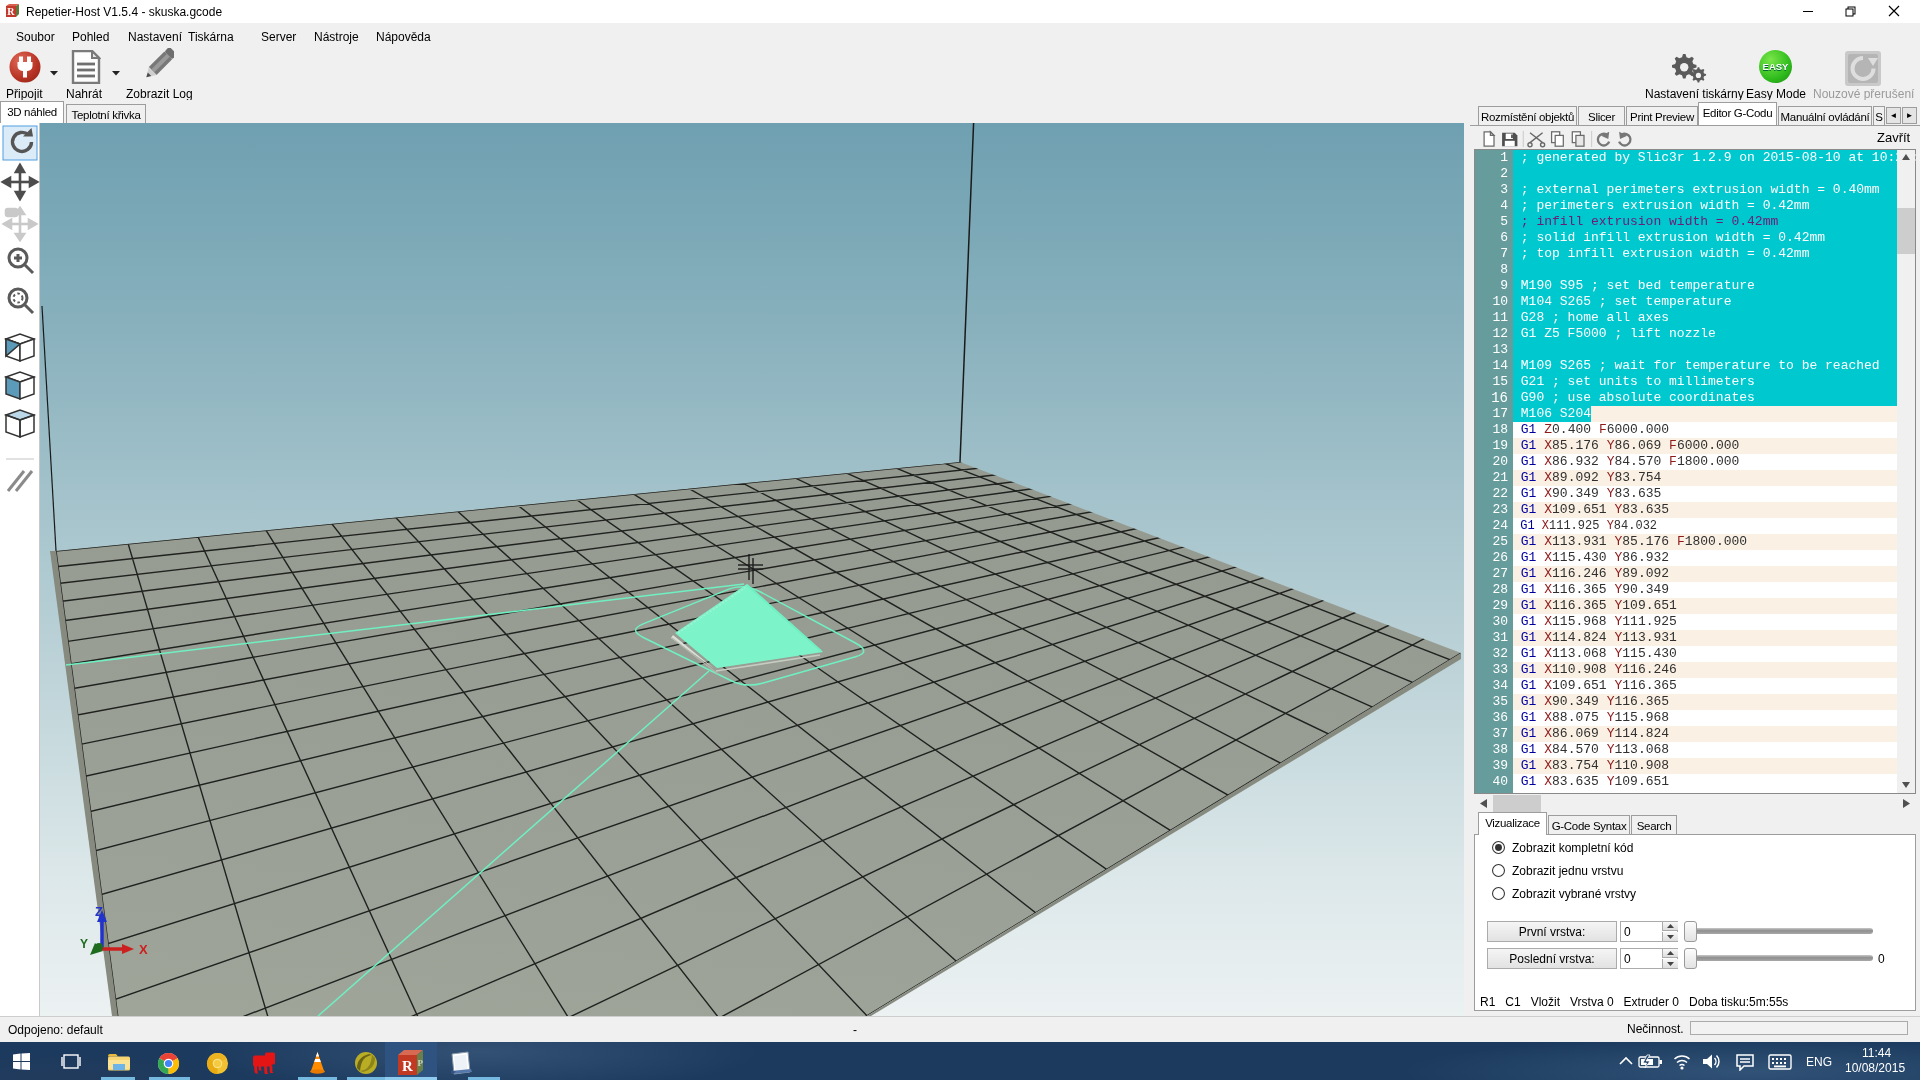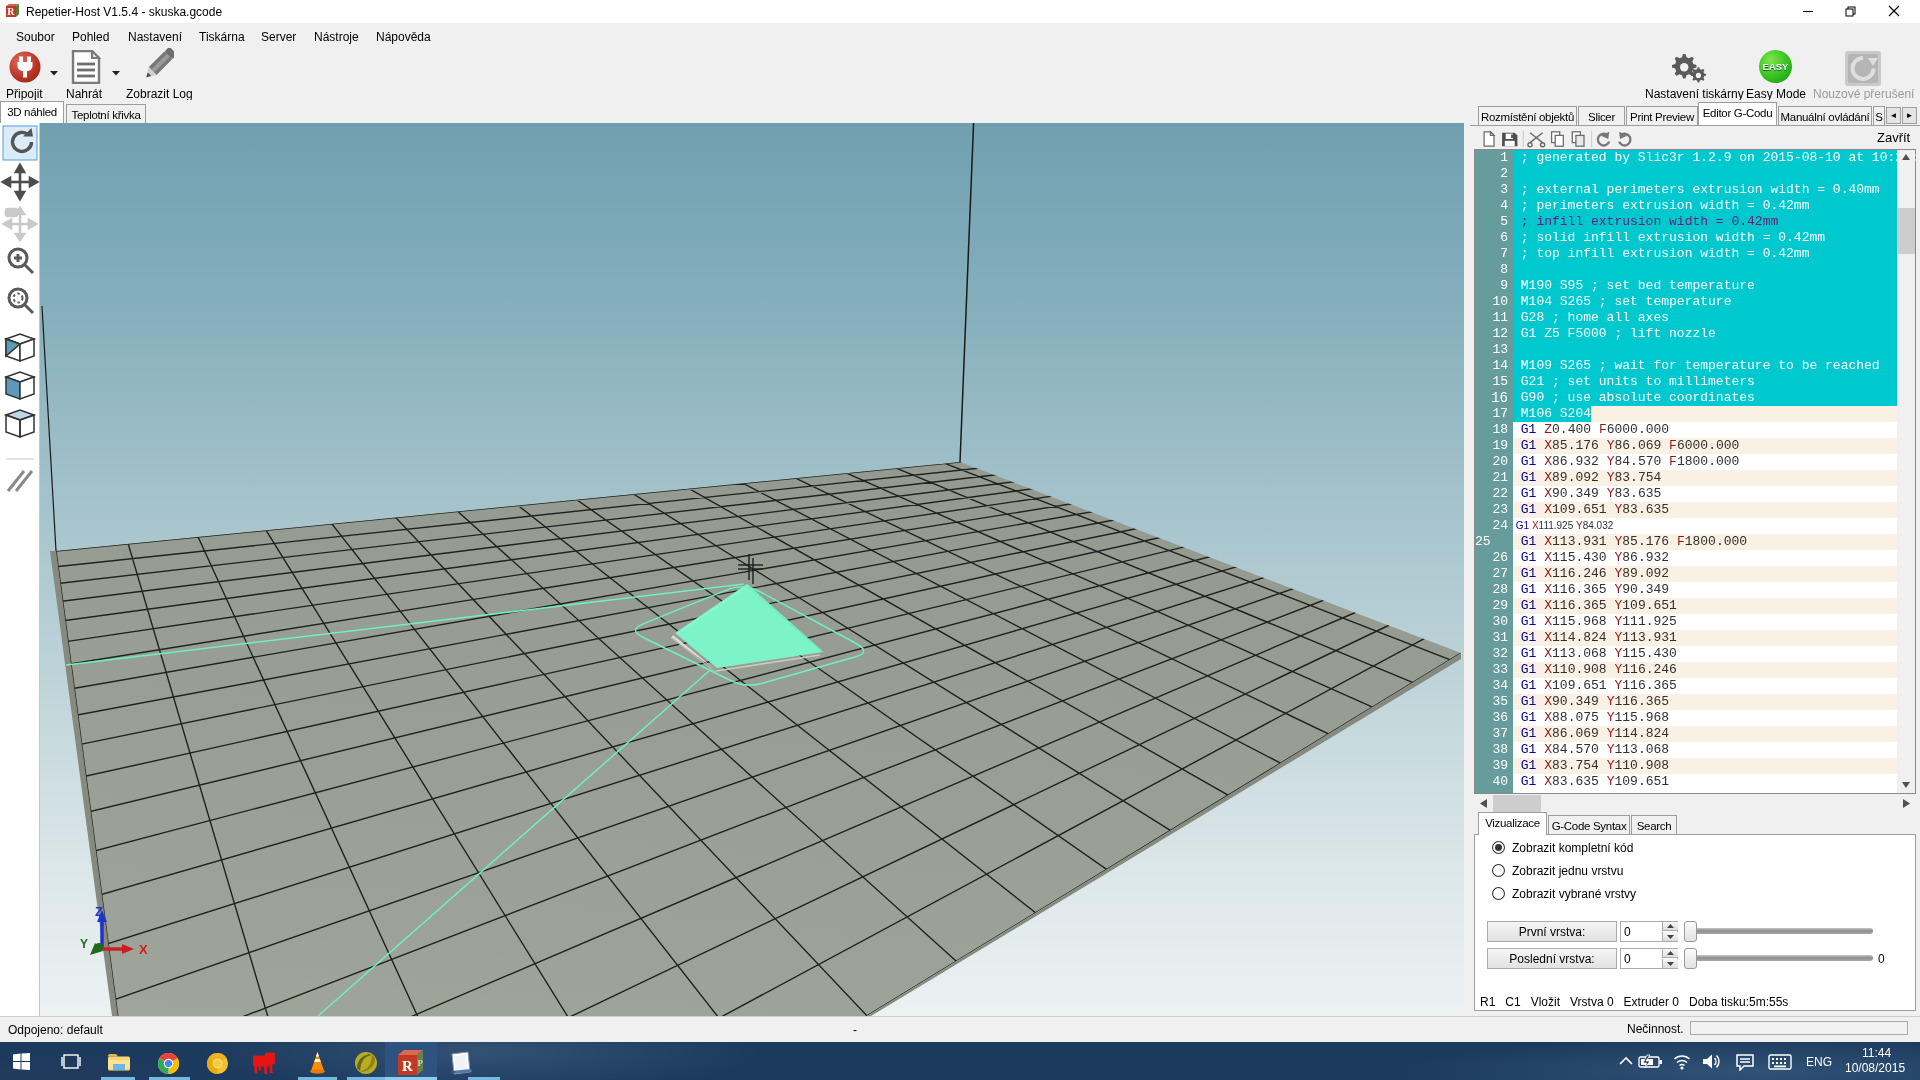--- a/index.html
+++ b/index.html
@@ -22,21 +22,21 @@
   <line x1="6" y1="11.5" x2="16" y2="11.5" stroke="#000" stroke-width="1"></line>
   <rect x="51" y="7" width="7" height="7" fill="none" stroke="#000"></rect>
   <rect x="49" y="9" width="7" height="7" fill="#fff" stroke="#000"></rect>
   <path d="M92 6 L102 16 M102 6 L92 16" stroke="#000" stroke-width="1.2" fill="none"></path>
  </svg>
 </div>
 <div class="abs" style="left:0;top:23px;width:1920px;height:24px;background:#f0f0f0">
     <div class="abs" style="left:16px;top:7px">Soubor</div>
     <div class="abs" style="left:72px;top:7px">Pohled</div>
     <div class="abs" style="left:128px;top:7px">Nastavení</div>
-    <div class="abs" style="left:199px;top:7px">Tiskárna</div>
+    <div class="abs" style="left:188px;top:7px">Tiskárna</div>
     <div class="abs" style="left:261px;top:7px">Server</div>
     <div class="abs" style="left:314px;top:7px">Nástroje</div>
     <div class="abs" style="left:376px;top:7px">Nápověda</div>
   </div>
 
 <div class="abs" style="left:0;top:47px;width:1920px;height:53px;background:#f0f0f0">
  <svg class="abs" style="left:9px;top:4px" width="32" height="32" viewBox="0 0 32 32">
   <defs>
         <radialGradient id="rg" cx="0.35" cy="0.3" r="0.9">
    <stop offset="0" stop-color="#e06a5a"></stop>
@@ -314,22 +314,22 @@
 <div class="abs" style="left:1513px;top:438px;width:384px;height:16px;line-height:16px;background:#faf1e4;font-family:'Liberation Mono',monospace;font-size:13px;white-space:pre">&nbsp;<span style="color:#0000a0">G1</span>&nbsp;<span style="color:#8f1a1a">X</span><span style="color:#303030">85.176</span>&nbsp;<span style="color:#8f1a1a">Y</span><span style="color:#303030">86.069</span>&nbsp;<span style="color:#8f1a1a">F</span><span style="color:#303030">6000.000</span></div>
 <div class="abs" style="left:1475px;top:454px;width:33px;height:16px;line-height:16px;text-align:right;color:#fff;font-family:'Liberation Mono',monospace;font-size:13px">20</div>
 <div class="abs" style="left:1513px;top:454px;width:384px;height:16px;line-height:16px;background:#ffffff;font-family:'Liberation Mono',monospace;font-size:13px;white-space:pre">&nbsp;<span style="color:#0000a0">G1</span>&nbsp;<span style="color:#8f1a1a">X</span><span style="color:#303030">86.932</span>&nbsp;<span style="color:#8f1a1a">Y</span><span style="color:#303030">84.570</span>&nbsp;<span style="color:#8f1a1a">F</span><span style="color:#303030">1800.000</span></div>
 <div class="abs" style="left:1475px;top:470px;width:33px;height:16px;line-height:16px;text-align:right;color:#fff;font-family:'Liberation Mono',monospace;font-size:13px">21</div>
 <div class="abs" style="left:1513px;top:470px;width:384px;height:16px;line-height:16px;background:#faf1e4;font-family:'Liberation Mono',monospace;font-size:13px;white-space:pre">&nbsp;<span style="color:#0000a0">G1</span>&nbsp;<span style="color:#8f1a1a">X</span><span style="color:#303030">89.092</span>&nbsp;<span style="color:#8f1a1a">Y</span><span style="color:#303030">83.754</span></div>
 <div class="abs" style="left:1475px;top:486px;width:33px;height:16px;line-height:16px;text-align:right;color:#fff;font-family:'Liberation Mono',monospace;font-size:13px">22</div>
 <div class="abs" style="left:1513px;top:486px;width:384px;height:16px;line-height:16px;background:#ffffff;font-family:'Liberation Mono',monospace;font-size:13px;white-space:pre">&nbsp;<span style="color:#0000a0">G1</span>&nbsp;<span style="color:#8f1a1a">X</span><span style="color:#303030">90.349</span>&nbsp;<span style="color:#8f1a1a">Y</span><span style="color:#303030">83.635</span></div>
 <div class="abs" style="left:1475px;top:502px;width:33px;height:16px;line-height:16px;text-align:right;color:#fff;font-family:'Liberation Mono',monospace;font-size:13px">23</div>
 <div class="abs" style="left:1513px;top:502px;width:384px;height:16px;line-height:16px;background:#faf1e4;font-family:'Liberation Mono',monospace;font-size:13px;white-space:pre">&nbsp;<span style="color:#0000a0">G1</span>&nbsp;<span style="color:#8f1a1a">X</span><span style="color:#303030">109.651</span>&nbsp;<span style="color:#8f1a1a">Y</span><span style="color:#303030">83.635</span></div>
 <div class="abs" style="left:1475px;top:518px;width:33px;height:16px;line-height:16px;text-align:right;color:#fff;font-family:'Liberation Mono',monospace;font-size:13px">24</div>
-<div class="abs" style="left:1513px;top:518px;width:384px;height:16px;line-height:16px;background:#ffffff;font-family:Liberation Sans, sans-serif;font-size:10px;white-space:pre">&nbsp;<span style="color:#0000a0">G1</span>&nbsp;<span style="color:#8f1a1a">X</span><span style="color:#303030">111.925</span>&nbsp;<span style="color:#8f1a1a">Y</span><span style="color:#303030">84.032</span></div>
-<div class="abs" style="left:1475px;top:534px;width:33px;height:16px;line-height:16px;color:#fff;font-family:'Liberation Mono',monospace;font-size:13px">25</div>
+<div class="abs" style="left:1513px;top:518px;width:384px;height:16px;line-height:16px;background:#ffffff;font-family:Liberation Mono, monospace;font-size:12px;white-space:pre">&nbsp;<span style="color:#0000a0">G1</span>&nbsp;<span style="color:#8f1a1a">X</span><span style="color:#303030">111.925</span>&nbsp;<span style="color:#8f1a1a">Y</span><span style="color:#303030">84.032</span></div>
+<div class="abs" style="left:1475px;top:534px;width:33px;height:16px;line-height:16px;text-align:right;color:#fff;font-family:'Liberation Mono',monospace;font-size:13px">25</div>
 <div class="abs" style="left:1513px;top:534px;width:384px;height:16px;line-height:16px;background:#faf1e4;font-family:'Liberation Mono',monospace;font-size:13px;white-space:pre">&nbsp;<span style="color:#0000a0">G1</span>&nbsp;<span style="color:#8f1a1a">X</span><span style="color:#303030">113.931</span>&nbsp;<span style="color:#8f1a1a">Y</span><span style="color:#303030">85.176</span>&nbsp;<span style="color:#8f1a1a">F</span><span style="color:#303030">1800.000</span></div>
 <div class="abs" style="left:1475px;top:550px;width:33px;height:16px;line-height:16px;text-align:right;color:#fff;font-family:'Liberation Mono',monospace;font-size:13px">26</div>
 <div class="abs" style="left:1513px;top:550px;width:384px;height:16px;line-height:16px;background:#ffffff;font-family:'Liberation Mono',monospace;font-size:13px;white-space:pre">&nbsp;<span style="color:#0000a0">G1</span>&nbsp;<span style="color:#8f1a1a">X</span><span style="color:#303030">115.430</span>&nbsp;<span style="color:#8f1a1a">Y</span><span style="color:#303030">86.932</span></div>
 <div class="abs" style="left:1475px;top:566px;width:33px;height:16px;line-height:16px;text-align:right;color:#fff;font-family:'Liberation Mono',monospace;font-size:13px">27</div>
 <div class="abs" style="left:1513px;top:566px;width:384px;height:16px;line-height:16px;background:#faf1e4;font-family:'Liberation Mono',monospace;font-size:13px;white-space:pre">&nbsp;<span style="color:#0000a0">G1</span>&nbsp;<span style="color:#8f1a1a">X</span><span style="color:#303030">116.246</span>&nbsp;<span style="color:#8f1a1a">Y</span><span style="color:#303030">89.092</span></div>
 <div class="abs" style="left:1475px;top:582px;width:33px;height:16px;line-height:16px;text-align:right;color:#fff;font-family:'Liberation Mono',monospace;font-size:13px">28</div>
 <div class="abs" style="left:1513px;top:582px;width:384px;height:16px;line-height:16px;background:#ffffff;font-family:'Liberation Mono',monospace;font-size:13px;white-space:pre">&nbsp;<span style="color:#0000a0">G1</span>&nbsp;<span style="color:#8f1a1a">X</span><span style="color:#303030">116.365</span>&nbsp;<span style="color:#8f1a1a">Y</span><span style="color:#303030">90.349</span></div>
 <div class="abs" style="left:1475px;top:598px;width:33px;height:16px;line-height:16px;text-align:right;color:#fff;font-family:'Liberation Mono',monospace;font-size:13px">29</div>
 <div class="abs" style="left:1513px;top:598px;width:384px;height:16px;line-height:16px;background:#faf1e4;font-family:'Liberation Mono',monospace;font-size:13px;white-space:pre">&nbsp;<span style="color:#0000a0">G1</span>&nbsp;<span style="color:#8f1a1a">X</span><span style="color:#303030">116.365</span>&nbsp;<span style="color:#8f1a1a">Y</span><span style="color:#303030">109.651</span></div>
 <div class="abs" style="left:1475px;top:614px;width:33px;height:16px;line-height:16px;text-align:right;color:#fff;font-family:'Liberation Mono',monospace;font-size:13px">30</div>

